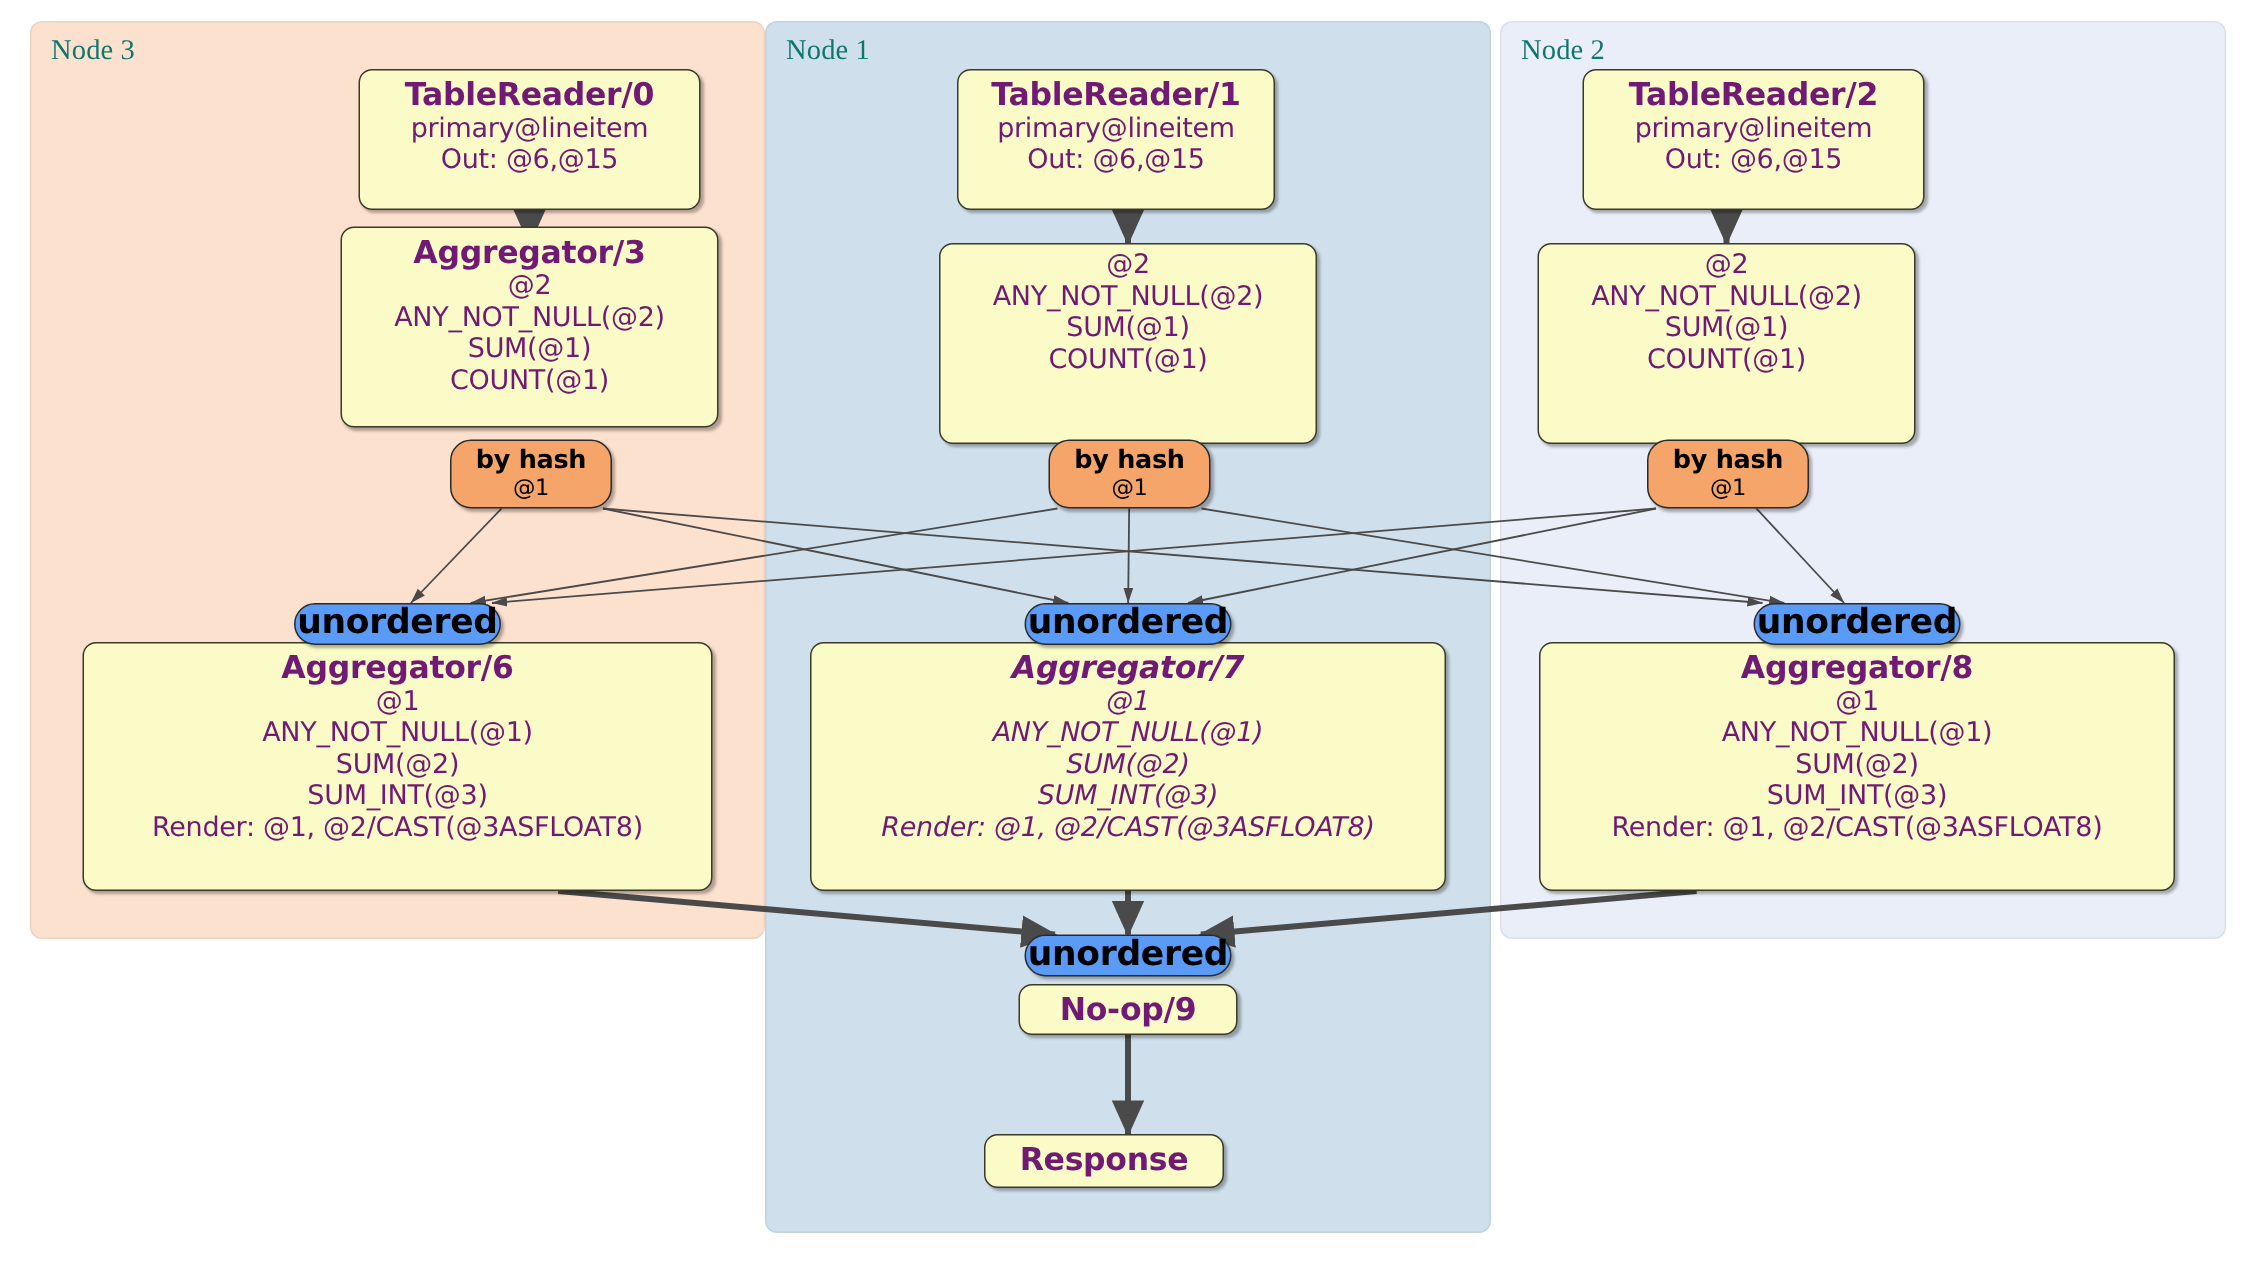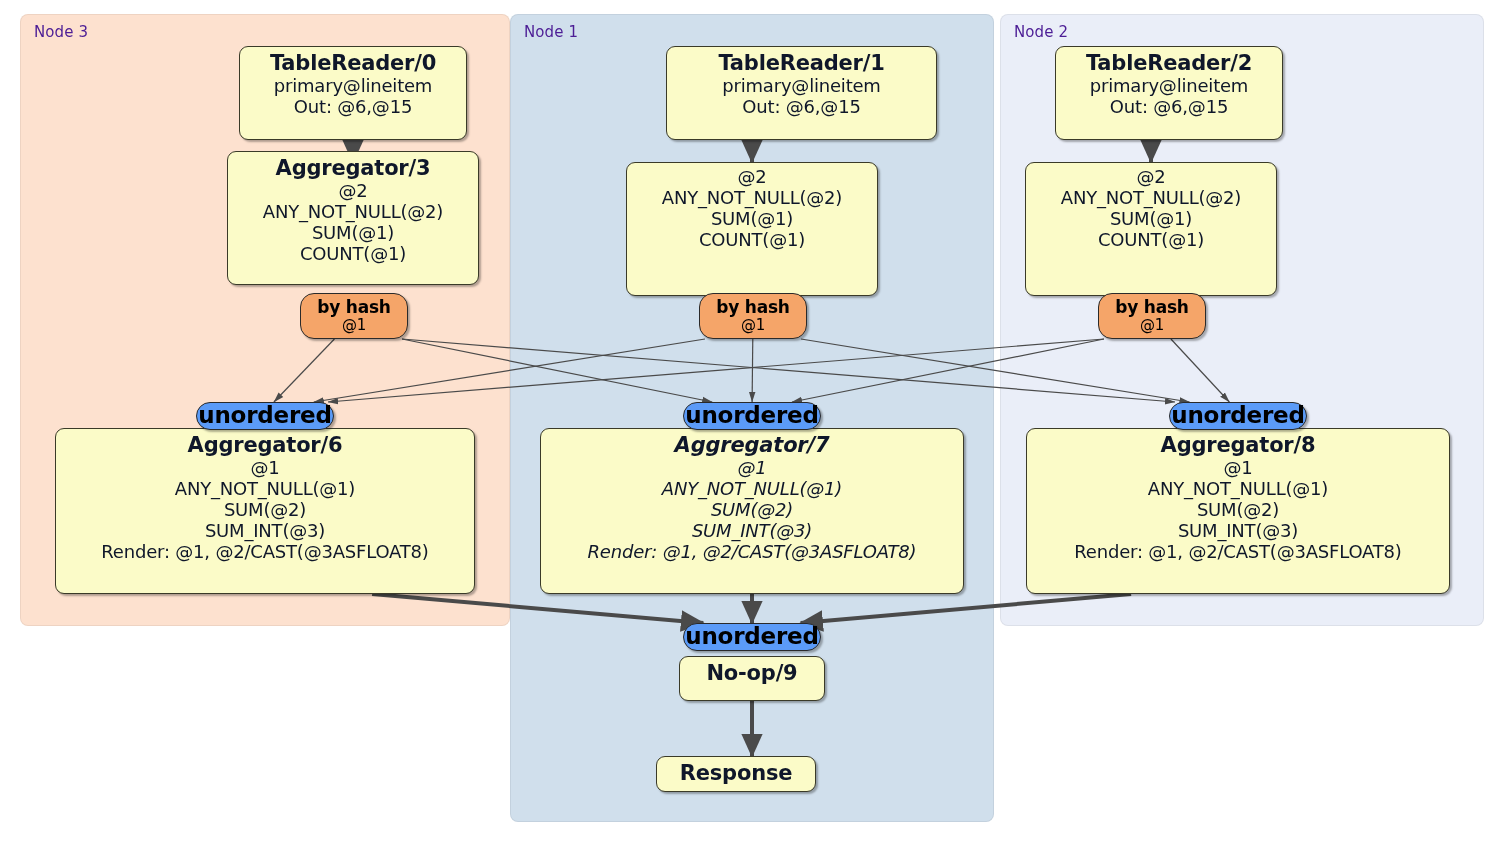--- a/index.html
+++ b/index.html
@@ -21,43 +21,44 @@
   }
 
   
   .cluster {
     position: absolute;
     border-radius: 8px;
     border: 1px solid rgba(0,0,0,0.06);
   }
   .cluster-label {
     position: absolute;
-    font-size: 15px;
-    color: #4c1d95;
+    font-size: 19px;
+    color: #0f766e;
     white-space: nowrap;
     letter-spacing: 0.1px;
+    font-family: Liberation Serif, serif;
   }
 
   
   #edges {
     position: absolute;
     left: 0; top: 0;
     width: 1504px; height: 842px;
     pointer-events: none;
   }
 
   
   .gbox {
     position: absolute;
     background: #fbfbc8;
     border: 1.5px solid #3a3a28;
     border-radius: 9px;
     box-shadow: 2px 2px 2px rgba(0,0,0,0.30);
     text-align: center;
-    color: #0f172a;
+    color: #701a75;
     padding: 4px 9px 5px 9px;
     line-height: 1.16;
   }
   .gbox .ttl {
     font-weight: bold;
     font-size: 21px;
     letter-spacing: -0.2px;
     display: block;
     margin-bottom: 1px;
   }
@@ -136,21 +137,21 @@
         <span class="ln">primary@lineitem</span>
         <span class="ln">Out: @6,@15</span>
       </div>
       <div class="gbox" style="left: 227px; top: 151px; width: 252px; height: 134px; background: rgb(251, 251, 200); border-color: rgb(58, 58, 40);">
         <span class="ttl">Aggregator/3</span>
         <span class="ln">@2</span>
         <span class="ln">ANY_NOT_NULL(@2)</span>
         <span class="ln">SUM(@1)</span>
         <span class="ln">COUNT(@1)</span>
       </div>
-      <div class="gbox" style="left: 638px; top: 46px; width: 271px; height: 94px; background: rgb(251, 251, 200); border-color: rgb(58, 58, 40); margin-left: 28px;">
+      <div class="gbox" style="left: 638px; top: 46px; width: 212px; height: 94px; background: rgb(251, 251, 200); border-color: rgb(58, 58, 40);">
         <span class="ttl">TableReader/1</span>
         <span class="ln">primary@lineitem</span>
         <span class="ln">Out: @6,@15</span>
       </div>
       <div class="gbox" style="left: 626px; top: 162px; width: 252px; height: 134px; background: rgb(251, 251, 200); border-color: rgb(58, 58, 40);">
         <span class="ln">@2</span>
         <span class="ln">ANY_NOT_NULL(@2)</span>
         <span class="ln">SUM(@1)</span>
         <span class="ln">COUNT(@1)</span>
       </div>
@@ -182,21 +183,21 @@
         <span class="ln">Render: @1, @2/CAST(@3ASFLOAT8)</span>
       </div>
       <div class="gbox" style="left: 1026px; top: 428px; width: 424px; height: 166px; background: rgb(251, 251, 200); border-color: rgb(58, 58, 40);">
         <span class="ttl">Aggregator/8</span>
         <span class="ln">@1</span>
         <span class="ln">ANY_NOT_NULL(@1)</span>
         <span class="ln">SUM(@2)</span>
         <span class="ln">SUM_INT(@3)</span>
         <span class="ln">Render: @1, @2/CAST(@3ASFLOAT8)</span>
       </div>
-      <div class="gbox" style="left: 679px; top: 656px; width: 146px; height: 45px; background: rgb(251, 251, 200); border-color: rgb(58, 58, 40);">
+      <div class="gbox" style="left: 679px; top: 656px; width: 146px; height: 34px; background: rgb(251, 251, 200); border-color: rgb(58, 58, 40);">
         <span class="ttl">No-op/9</span>
       </div>
       <div class="gbox" style="left: 656px; top: 756px; width: 160px; height: 36px; background: rgb(251, 251, 200); border-color: rgb(58, 58, 40);">
         <span class="ttl">Response</span>
       </div>
       <div class="pill orange" style="left: 300px; top: 293px; width: 108px; height: 46px; background: rgb(245, 165, 105);">
         <span class="p1">by hash</span>
         <span class="p2">@1</span>
       </div>
       <div class="pill orange" style="left: 699px; top: 293px; width: 108px; height: 46px; background: rgb(245, 165, 105);">

